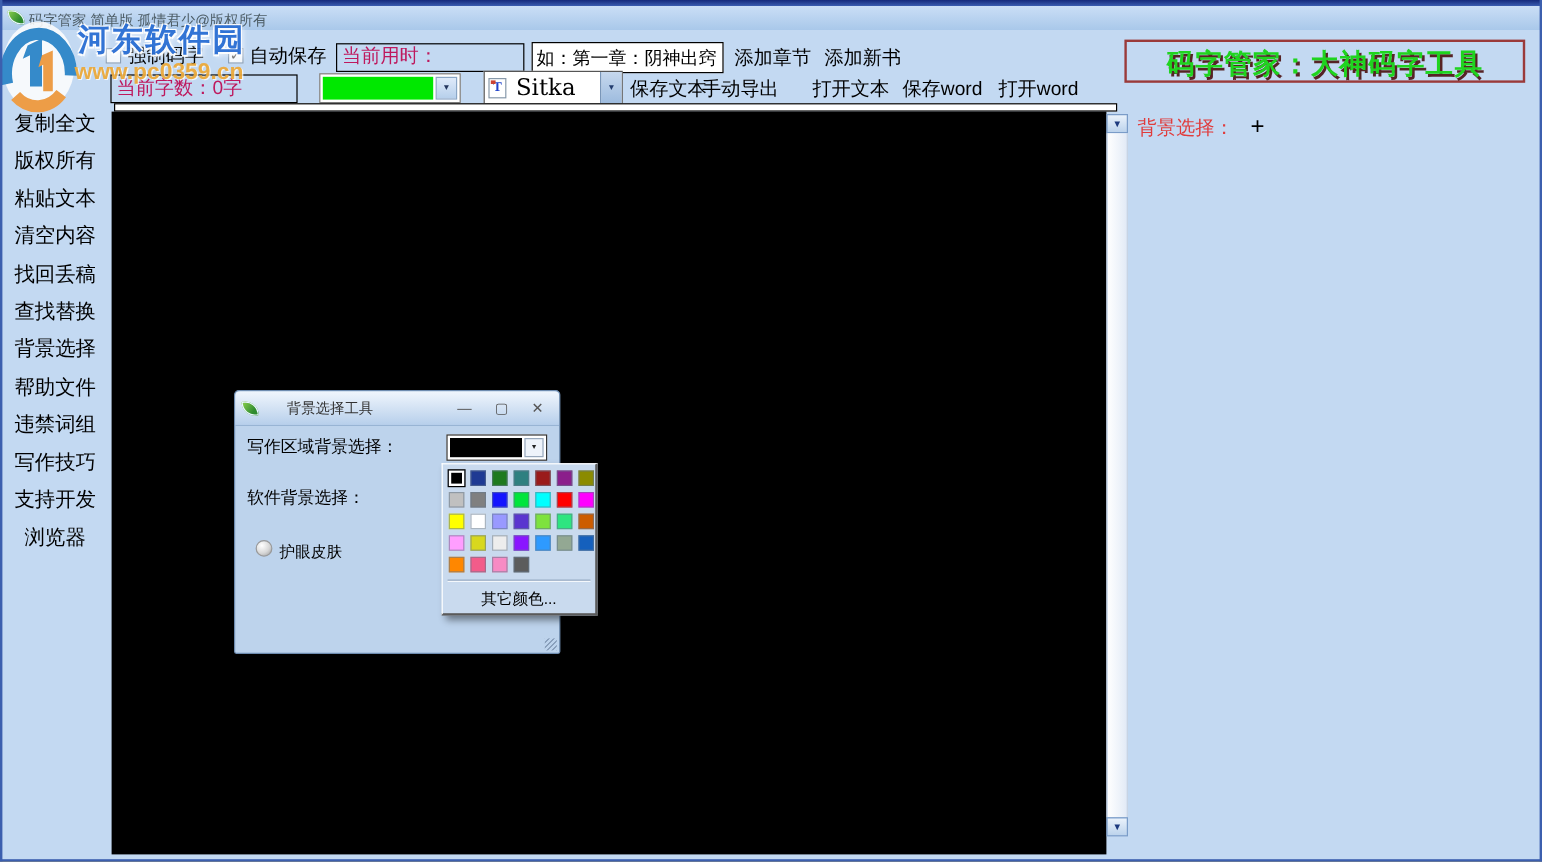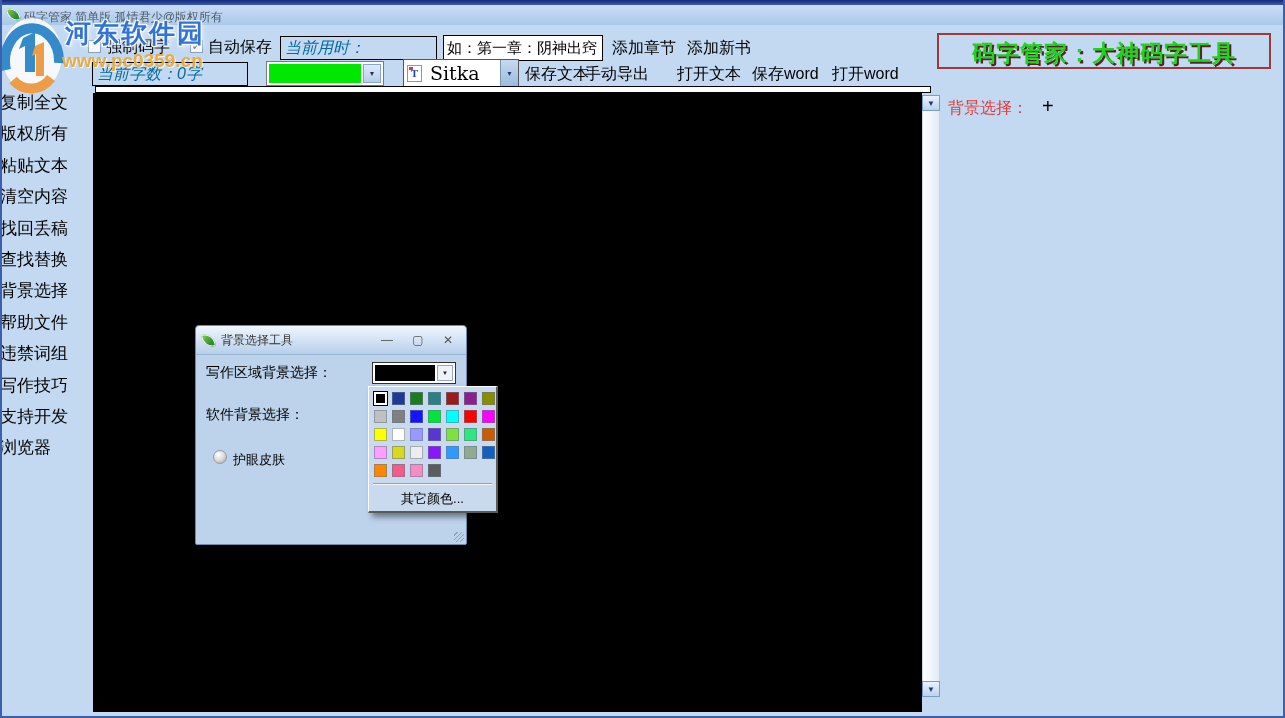--- a/index.html
+++ b/index.html
@@ -16,36 +16,36 @@
   .titlebar{top:5px;left:0;width:100%;height:20px;background:linear-gradient(180deg,#cadef6,#a9c8ea);}
   .app-title{top:9px;left:24px;font-size:12px;color:#4d5d66;white-space:nowrap;}
   .leaf-icon{width:13px;height:13px;background:linear-gradient(135deg,#8fd34e,#2f8b2f 70%);border-radius:1px 85% 1px 85%;box-shadow:0 0 0 1px #e8f4ff inset;transform:rotate(-8deg);}
   .frame{top:0;left:0;right:0;bottom:0;border:2px solid #3c5fae;border-top:none;pointer-events:none;z-index:200;}
 
   
   .tb-label{font-size:16px;color:#000;white-space:nowrap;}
   .checkbox{width:13px;height:13px;background:#f4f8fc;border:1px solid #8aa0b8;box-sizing:border-box;font-size:12px;line-height:10px;color:#666;text-align:center;}
   .checkbox .checkmark{display:none;}
   .checkbox.checked .checkmark{display:block;}
-  .border-box{border:1px solid #000;box-sizing:border-box;font-size:16px;color:#0369a1;line-height:22px;padding-left:4px;white-space:nowrap;font-style:italic;}
+  .border-box{border:1px solid #000;box-sizing:border-box;font-size:16px;color:#be185d;line-height:22px;padding-left:4px;white-space:nowrap;}
   .text-input{border:1px solid #000;box-sizing:border-box;background:#fff;font-size:15px;color:#000;padding:0 3px;font-family:inherit;}
   .flat-btn{font-size:16px;color:#000;white-space:nowrap;cursor:default;}
   .combo{box-sizing:border-box;border:1px solid #7a7a7a;background:#fff;display:flex;align-items:stretch;padding:2px;}
   .combo .swatch-area{flex:1;}
   .combo .drop-btn{width:16px;margin-left:2px;background:linear-gradient(180deg,#dfeafa,#b6cfeb);border:1px solid #8aa6c6;display:flex;align-items:center;justify-content:center;font-size:7px;color:#24365e;}
   .font-combo{box-sizing:border-box;border:1px solid #555;background:#fff;display:flex;align-items:center;padding-left:3px;}
   .font-doc-icon{width:15px;height:17px;border:1px solid #8899aa;box-sizing:border-box;background:#fff;color:#2244cc;font:bold 11px/15px "Liberation Serif",serif;text-align:center;position:relative;}
   .font-doc-icon::before{content:"";position:absolute;left:1px;top:1px;width:4px;height:3px;background:#cc4433;}
   .font-name{flex:1;font:19px "DejaVu Serif","Liberation Serif",serif;color:#000;margin-left:8px;}
   .font-drop{width:17px;align-self:stretch;background:linear-gradient(180deg,#c6d8ee,#9dbbde);border-left:1px solid #7a96b8;display:flex;align-items:center;justify-content:center;font-size:7px;color:#223c6e;}
   .banner{box-sizing:border-box;border:2px solid #9a3a3a;text-align:center;font-size:23px;font-weight:bold;line-height:36px;letter-spacing:1px;text-shadow:2px 2px 0 rgba(80,25,25,.95);white-space:nowrap;}
 
   
   .sidebar{top:87px;left:0;width:92px;}
-  .sidebar-item{height:31.4px;line-height:31.4px;text-align:left;font-size:17px;color:#000;white-space:nowrap;}
+  .sidebar-item{height:31.4px;line-height:31.4px;text-align:center;font-size:17px;color:#000;white-space:nowrap;}
 
   
   .editor-strip{background:#fff;border:1px solid #000;box-sizing:border-box;}
   .editor{background:#000;}
   .vscroll{display:flex;flex-direction:column;}
   .scroll-btn{height:16px;box-sizing:border-box;background:linear-gradient(180deg,#eaf2fb,#bcd3ec);border:1px solid #7a9cc8;display:flex;align-items:center;justify-content:center;font-size:8px;color:#1d3a7e;}
   .scroll-track{flex:1;background:linear-gradient(90deg,#ffffff,#eef3fa 60%,#e2eaf6);border-left:1px solid #c8d4e4;border-right:1px solid #c8d4e4;}
 
   
   .update-line{font-size:16px;white-space:nowrap;}
@@ -53,21 +53,21 @@
 
   
   .watermark{pointer-events:none;z-index:60;opacity:.95;}
   .wm-name{font-size:26px;font-weight:bold;letter-spacing:2px;color:#2b6fd4;white-space:nowrap;
     text-shadow:1px 1px 0 #fff,-1px -1px 0 #fff,1px -1px 0 #fff,-1px 1px 0 #fff,2px 2px 4px rgba(255,255,255,.7);}
   .wm-url{font-size:19px;font-weight:bold;color:#ecaa3c;white-space:nowrap;
     text-shadow:1px 1px 0 rgba(255,255,255,.8);}
 
   
   .dialog{width:272px;height:220px;box-sizing:border-box;background:#bdd3ec;border:1px solid #6e8cb0;border-radius:4px 4px 2px 2px;box-shadow:4px 4px 8px rgba(0,0,0,.5);z-index:100;}
-  .dialog-titlebar{position:absolute;top:0;left:0;right:0;height:29px;background:linear-gradient(180deg,#f0f6fd,#b7cfeb);border-bottom:1px solid #98b4d4;border-radius:4px 4px 0 0;display:flex;align-items:center;padding-left:6px;box-sizing:border-box;}
+  .dialog-titlebar{position:absolute;top:0;left:0;right:0;height:29px;background:linear-gradient(180deg,#f0f6fd,#b7cfeb);border-bottom:1px solid #98b4d4;border-radius:4px 4px 0 0;display:flex;align-items:center;padding-left:6px;box-sizing:border-box;gap:18px;}
   .dialog-title{font-size:12px;color:#333;margin-left:6px;}
   .win-btn{position:absolute;top:6px;width:16px;height:16px;text-align:center;color:#555;font-size:12px;line-height:16px;}
   .dlg-label{position:absolute;font-size:14px;color:#000;white-space:nowrap;}
   .dlg-combo{position:absolute;box-sizing:border-box;border:1px solid #333;background:#fff;display:flex;padding:2px;}
   .dlg-combo .current{flex:1;}
   .dlg-combo .drop{width:14px;margin-left:2px;background:#eef3fa;border:1px solid #98a8bc;display:flex;align-items:center;justify-content:center;font-size:6px;color:#222;}
   .radio{position:absolute;width:14px;height:14px;border-radius:50%;border:1px solid #999;background:radial-gradient(circle at 35% 30%,#ffffff,#d8d8d8 55%,#9a9a9a);box-sizing:border-box;}
   .resize-grip{position:absolute;right:2px;bottom:2px;width:10px;height:10px;background:repeating-linear-gradient(135deg,transparent 0 2px,#8aa0bc 2px 3px);}
 
   

